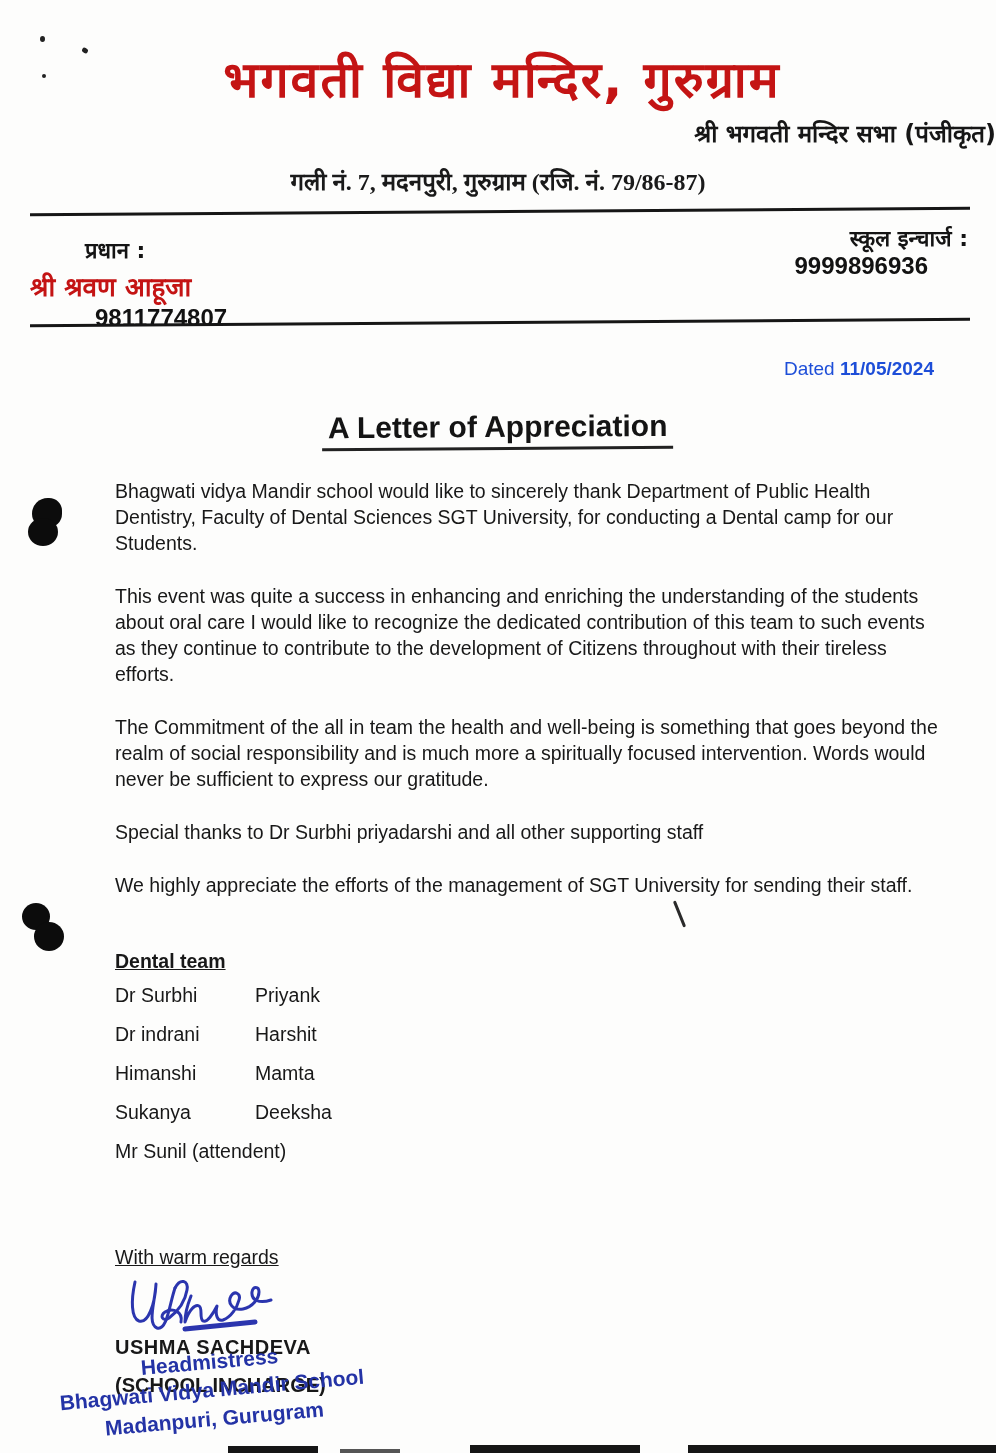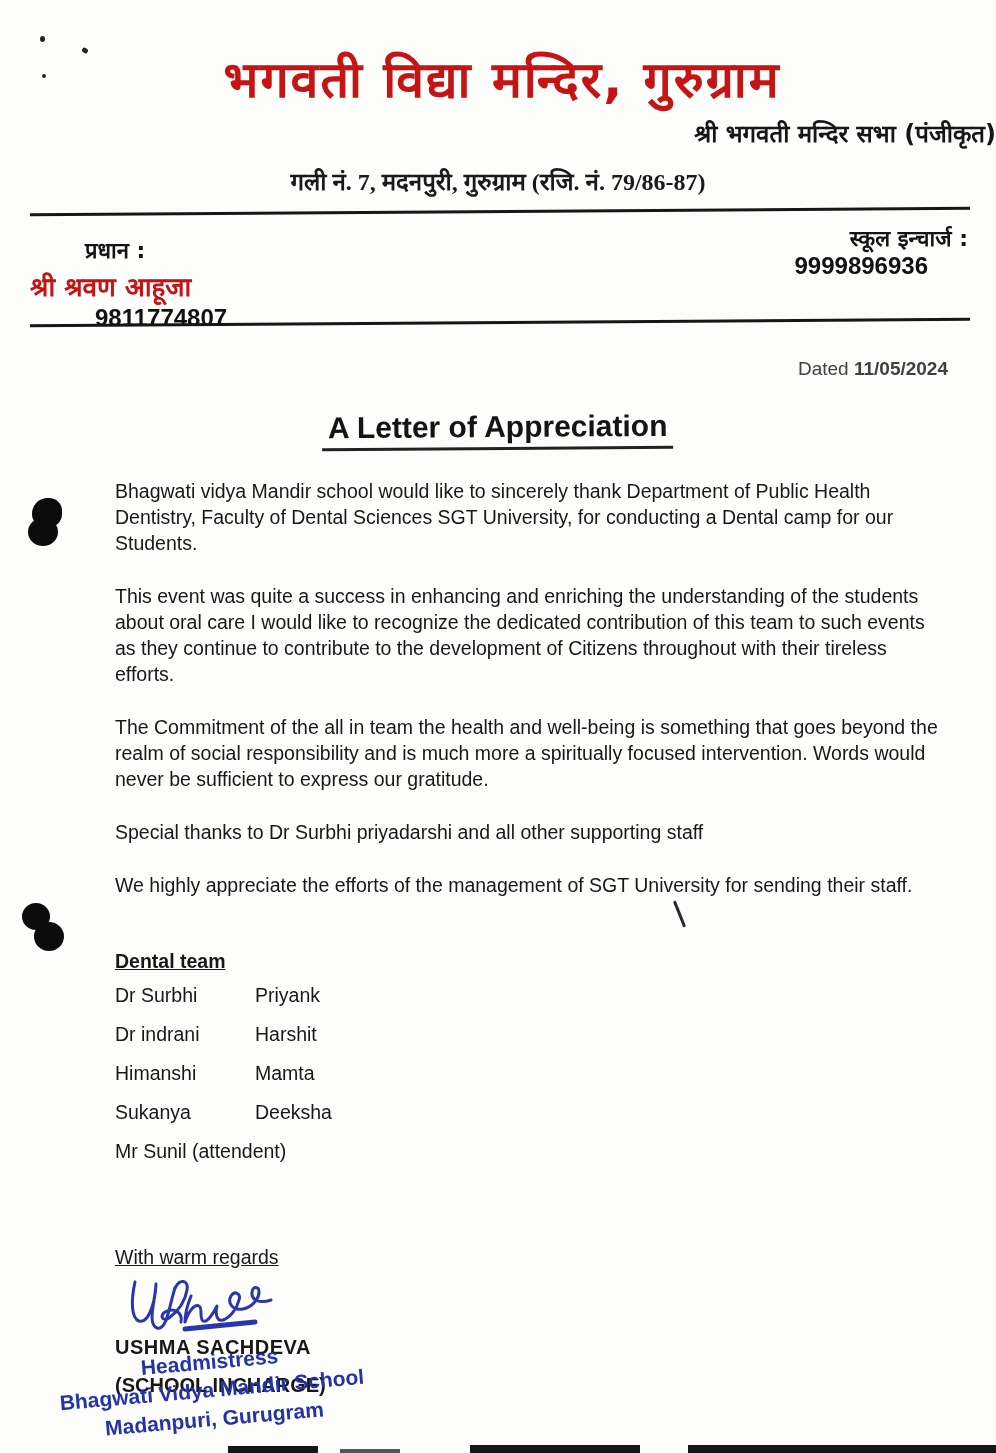--- a/index.html
+++ b/index.html
@@ -44,22 +44,22 @@
   .contact .name{font-size:26px;font-weight:bold;margin-top:4px;}
   .contact .phone{font-size:24px;font-weight:bold;color:#121212;margin-top:0;
                   font-family:"Liberation Sans",sans-serif;}
   .contact-left{top:234px;left:30px;text-align:left;}
   .contact-left .label{padding-left:55px;}
   .contact-left .phone{padding-left:65px;}
   .contact-right{top:222px;right:28px;text-align:right;}
   .contact-right .phone{padding-right:40px;}
   
   .dated{
-    position:absolute;top:358px;right:48px;
-    font-size:19px;color:#404040;
+    position:absolute;top:358px;right:62px;
+    font-size:19px;color:#1d4ed8;
   }
   .dated b{font-weight:bold;}
   .letter-title{
     position:absolute;top:410px;left:0;width:100%;text-align:center;
   }
   .letter-title span{
     display:inline-block;
     font-size:30px;font-weight:bold;color:#141414;
     border-bottom:3px solid #222;
     padding:0 6px 3px 6px;

